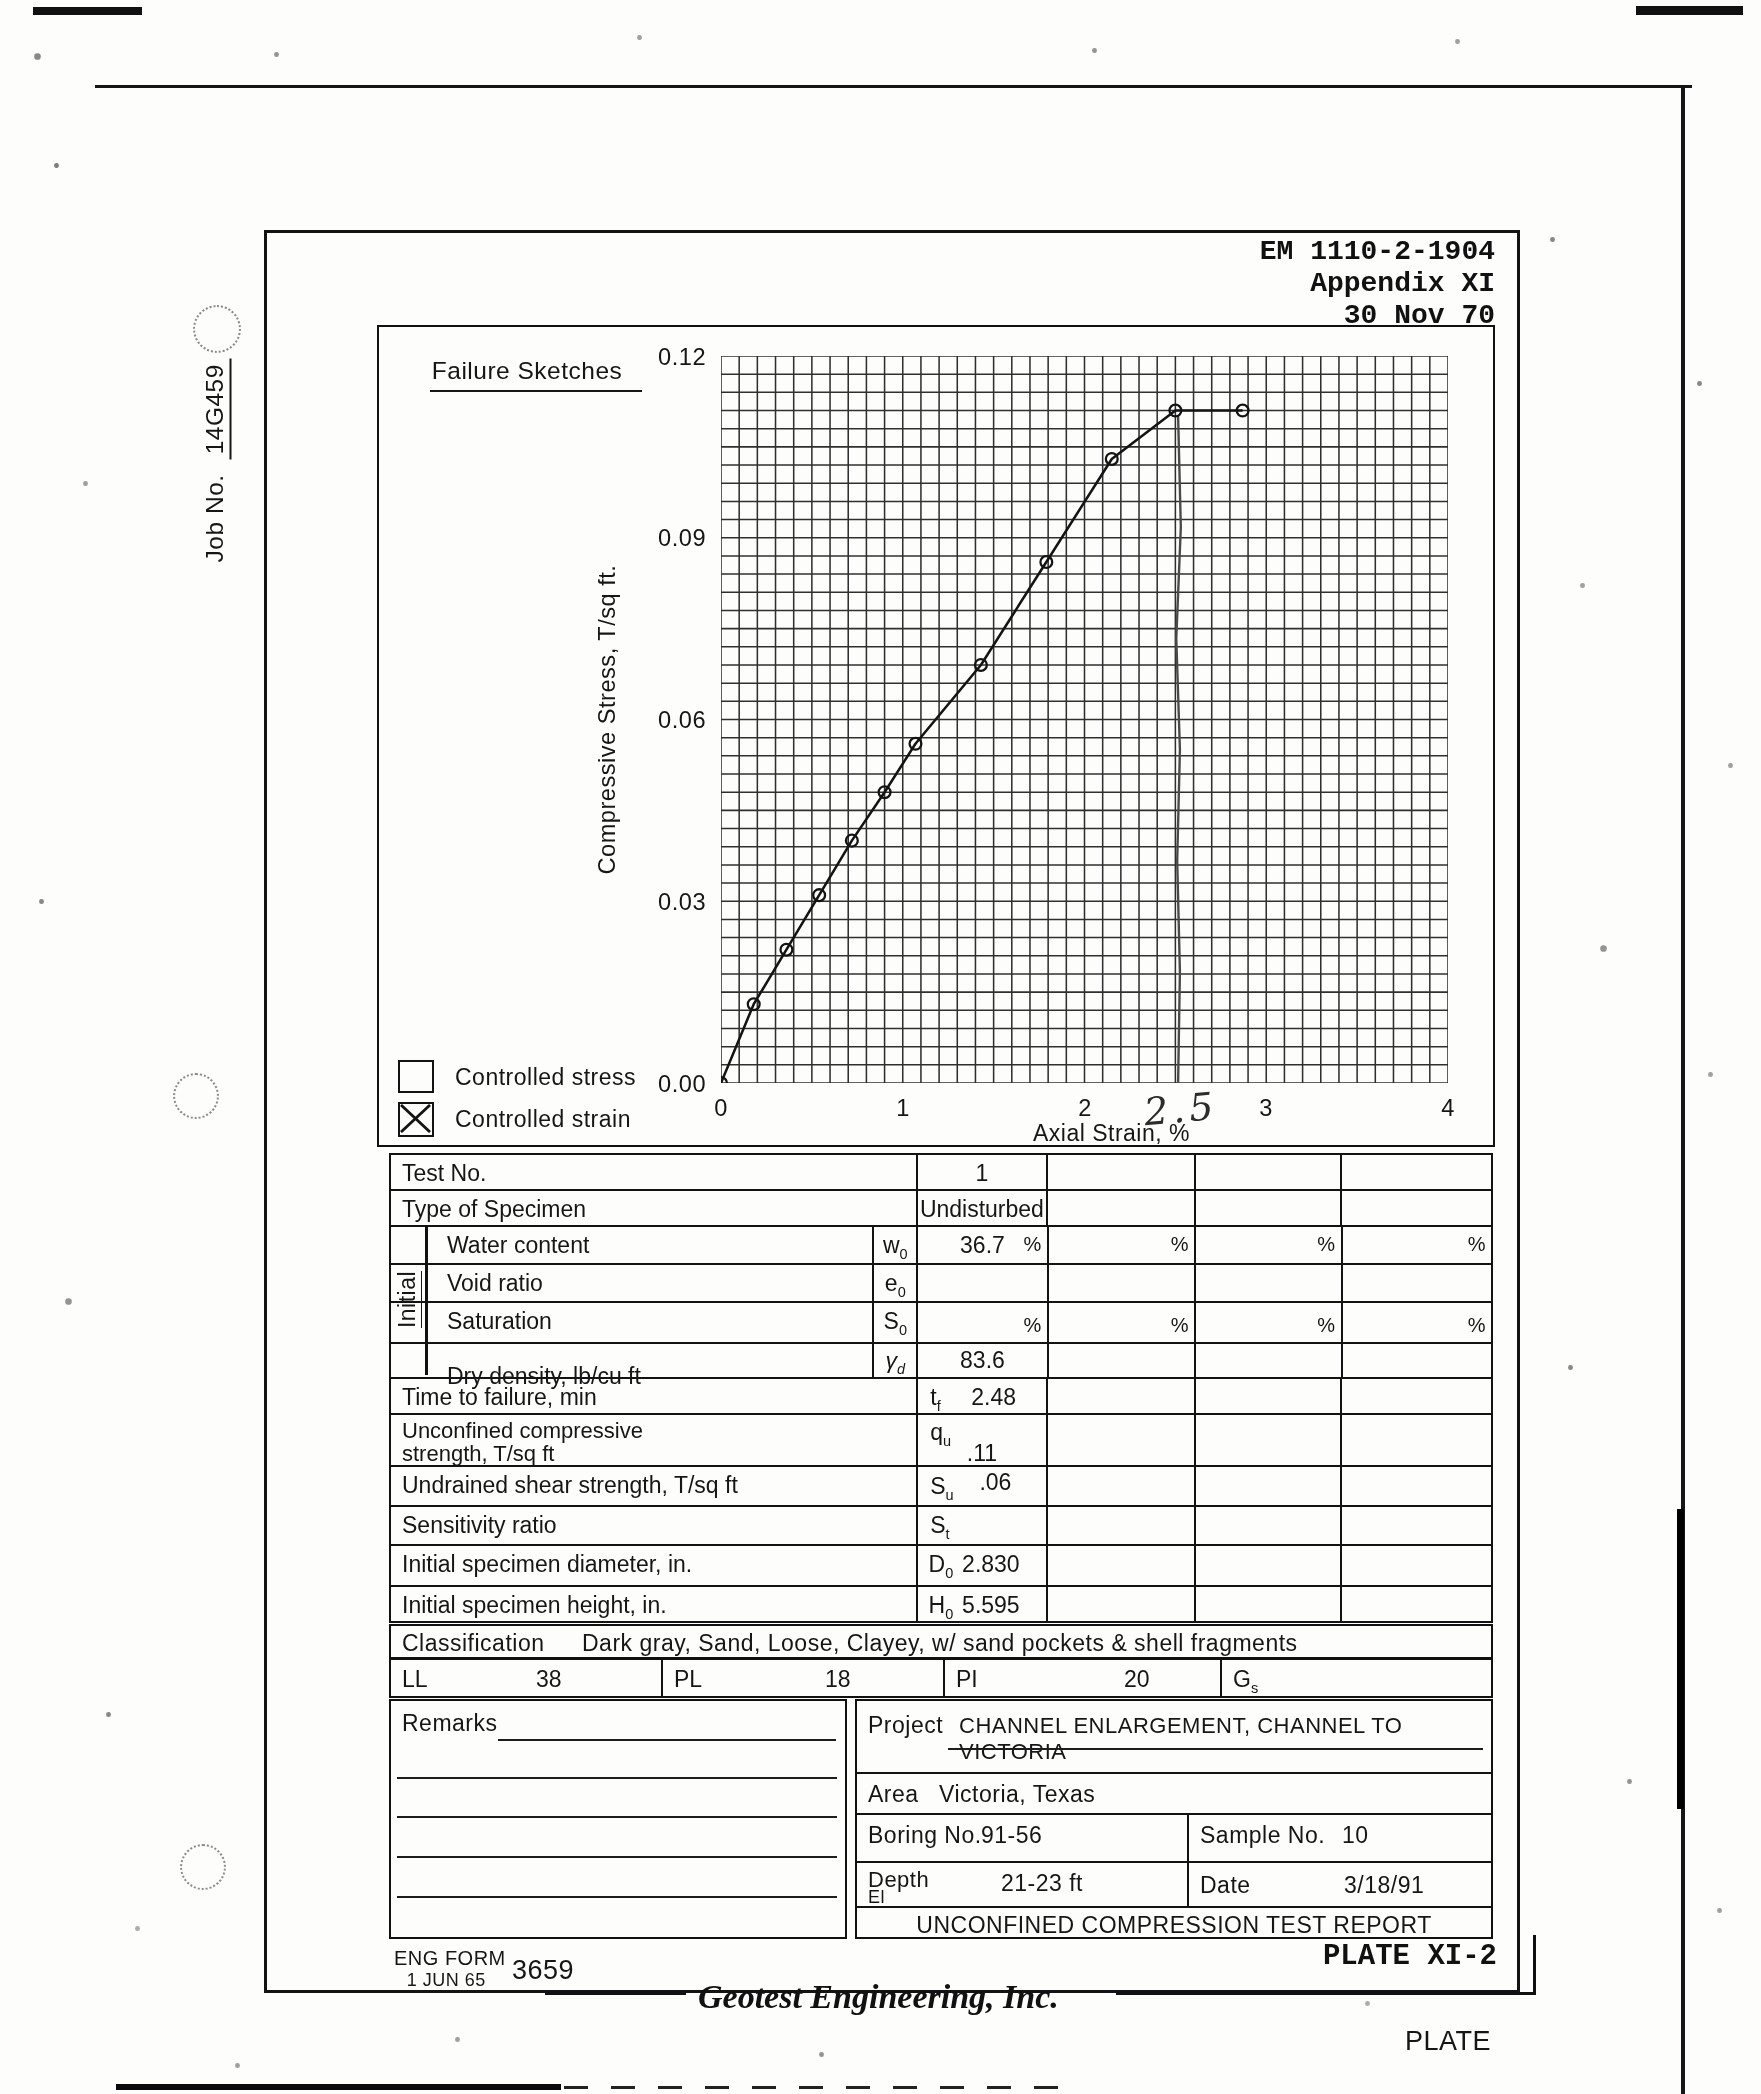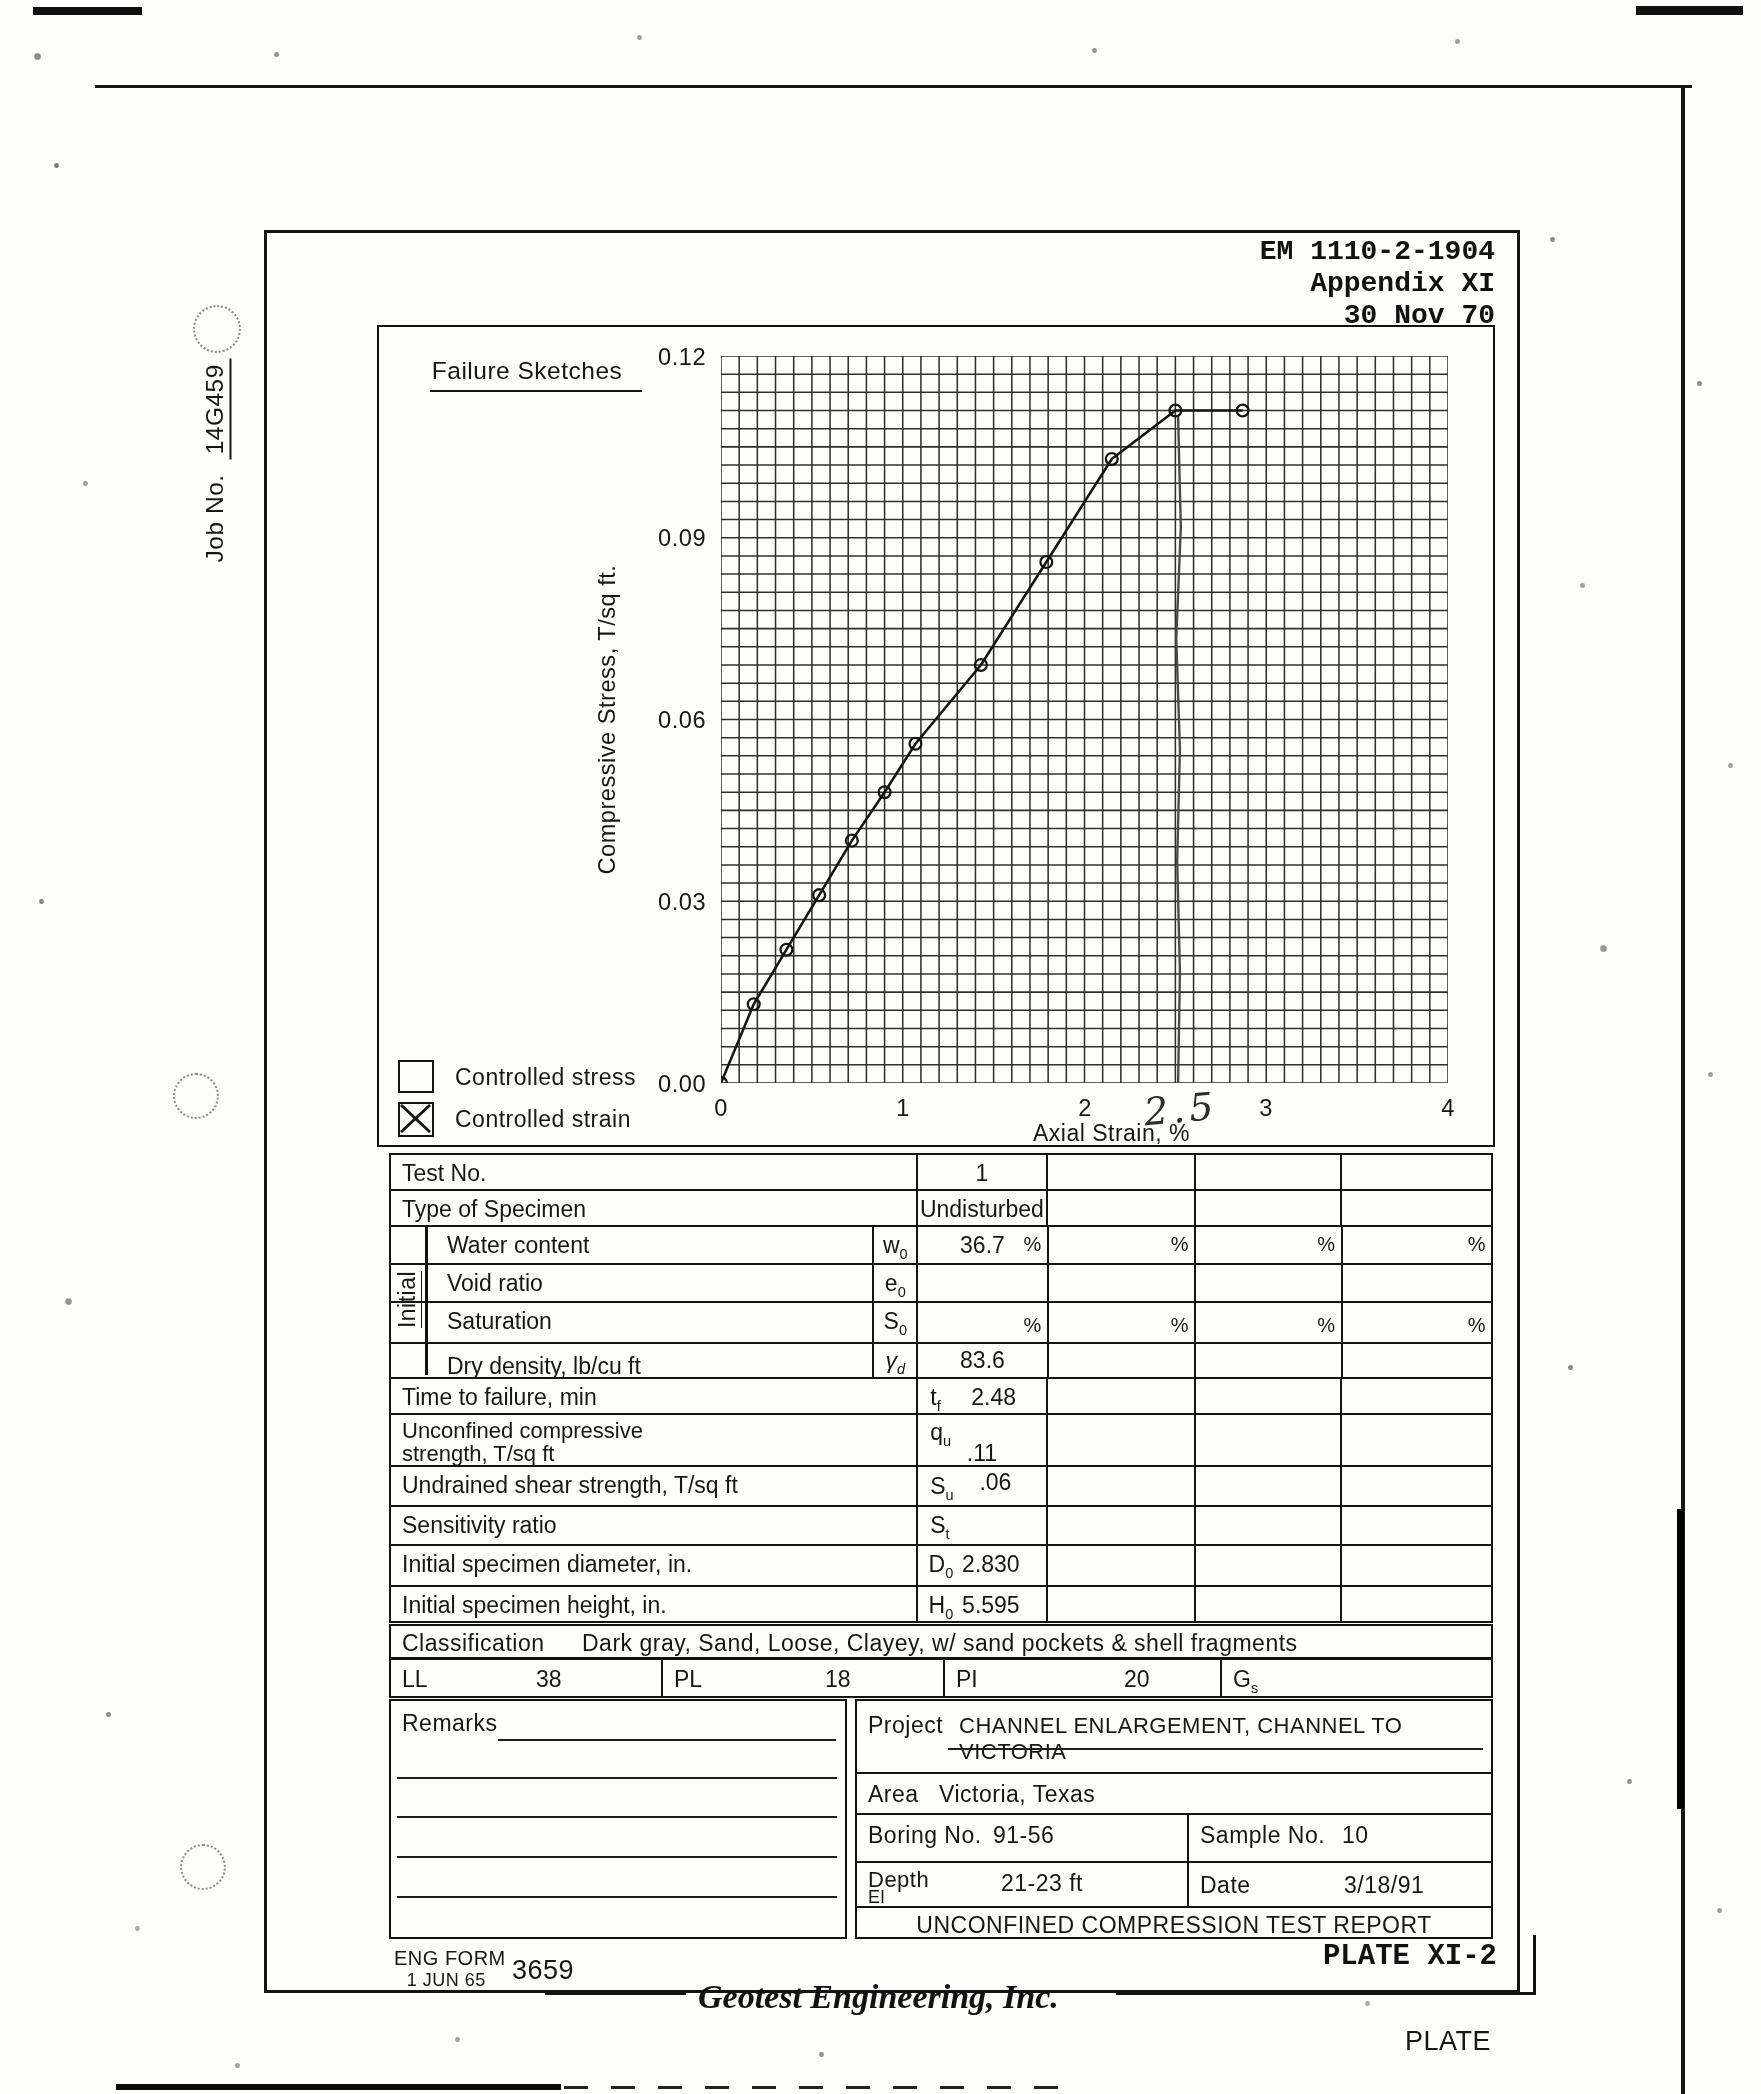--- a/index.html
+++ b/index.html
@@ -268,21 +268,21 @@
           <span class="pct low">%</span>
         </div>
       <div class="c x2">
           <span class="pct low">%</span>
         </div>
       <div class="c x3">
           <span class="pct low">%</span>
         </div>
     </div>
     <div class="trow" style="height:35px;">
-      <div class="c nb lab2" style="padding-top:9px;border-radius:9px;">Dry density, lb/cu ft</div>
+      <div class="c nb lab2" style="padding-top:19px;border-radius:9px;">Dry density, lb/cu ft</div>
       <div class="c sy" style="padding-top:2.7px;font-style:italic;"><span>γ</span><span class="sb">d</span></div>
       <div class="c val" style="padding-top:2.7px;">83.6</div>
       <div class="c x1"></div>
         <div class="c x2"></div>
         <div class="c x3"></div>
     </div>
     <div class="trow" style="height:36px;">
       <div class="c nb lab">Time to failure, min</div>
       <div class="c val"><span style="position:absolute;left:12.7px;top:4.5px;"><span>t</span><span class="sb">f</span></span><span style="padding-left:23.6px;">2.48</span></div>
       <div class="c x1"></div>
@@ -372,21 +372,21 @@
       <span class="t" style="position:absolute;left:102px;top:11.8px;font-size:22px;">CHANNEL ENLARGEMENT, CHANNEL TO VICTORIA</span>
       <div class="rule" style="left:91px;top:47px;width:535px;"></div>
     </div>
     <div style="position:relative;height:41px;box-sizing:border-box;border-top:2.7px solid #131313;">
       <span class="t" style="position:absolute;left:11px;top:7.3px;font-size:23px;">Area</span>
       <span class="t" style="position:absolute;left:82px;top:7.3px;font-size:23px;">Victoria, Texas</span>
     </div>
     <div style="position:relative;height:48px;box-sizing:border-box;border-top:2.7px solid #131313;display:flex;">
       <div style="position:relative;width:330px;box-sizing:border-box;">
         <span class="t" style="position:absolute;left:11px;top:7.3px;font-size:23px;">Boring No.</span>
-        <span class="t" style="position:absolute;left:136px;top:7.3px;font-size:23px;">91-56</span>
+        <span class="t" style="position:absolute;left:124px;top:7.3px;font-size:23px;">91-56</span>
       </div>
       <div style="position:relative;width:303px;box-sizing:border-box;border-left:2.7px solid #131313;">
         <span class="t" style="position:absolute;left:11px;top:7.3px;font-size:23px;">Sample No.</span>
         <span class="t" style="position:absolute;left:153px;top:7.3px;font-size:23px;">10</span>
       </div>
     </div>
     <div style="position:relative;height:45px;box-sizing:border-box;border-top:2.7px solid #131313;display:flex;">
       <div style="position:relative;width:330px;box-sizing:border-box;">
         <span class="t" style="position:absolute;left:11px;top:3.6px;font-size:22px;">Depth</span>
         <span class="t" style="position:absolute;left:11px;top:23.6px;font-size:18px;">El</span>

